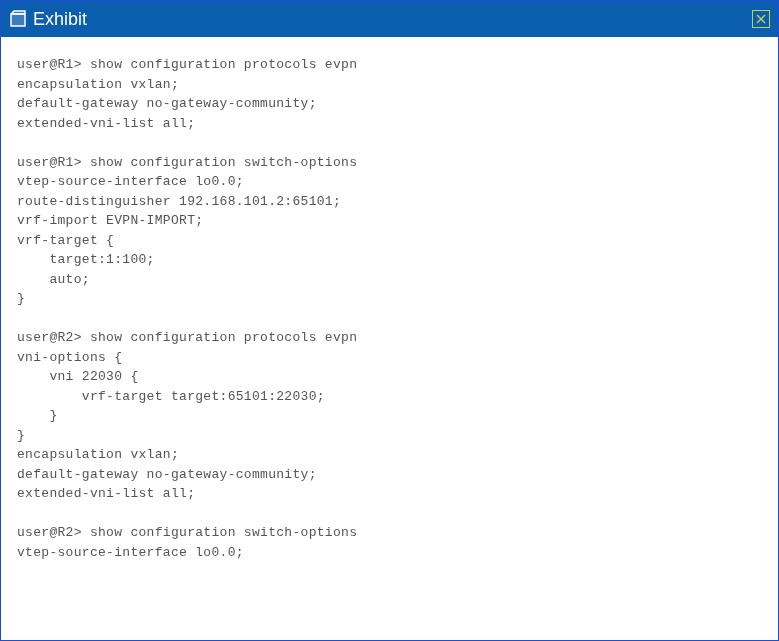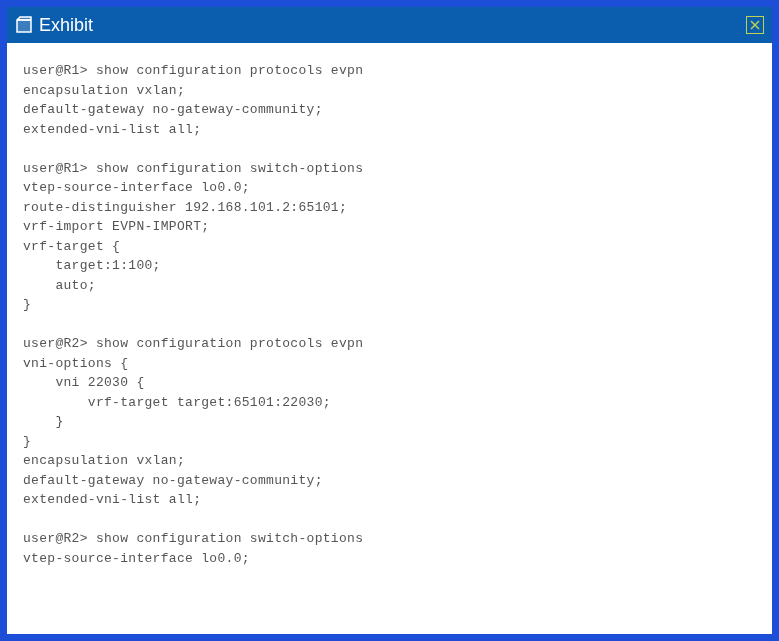--- a/index.html
+++ b/index.html
@@ -11,21 +11,21 @@
       font-family: Arial, sans-serif;
       background: #f0f0f0;
       width: 779px;
       height: 641px;
       overflow: hidden;
     }
     .window {
       width: 100%;
       height: 100%;
       background: #ffffff;
-      border: 7px solid #1d4ed8;
+      border: 1px solid #1d4ed8;
       display: flex;
       flex-direction: column;
     }
     .titlebar {
       background: #0b5dad;
       color: #ffffff;
       height: 36px;
       display: flex;
       align-items: center;
       padding: 0 8px;

